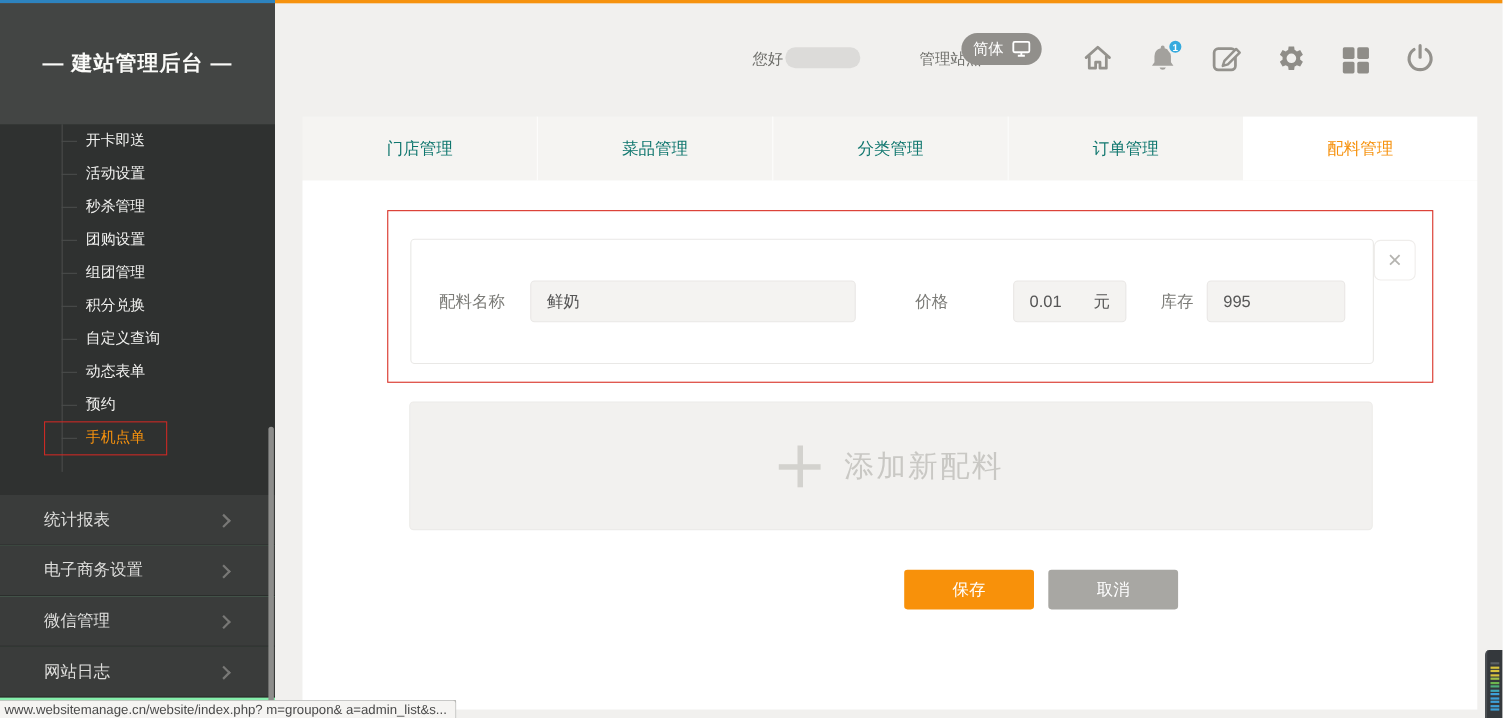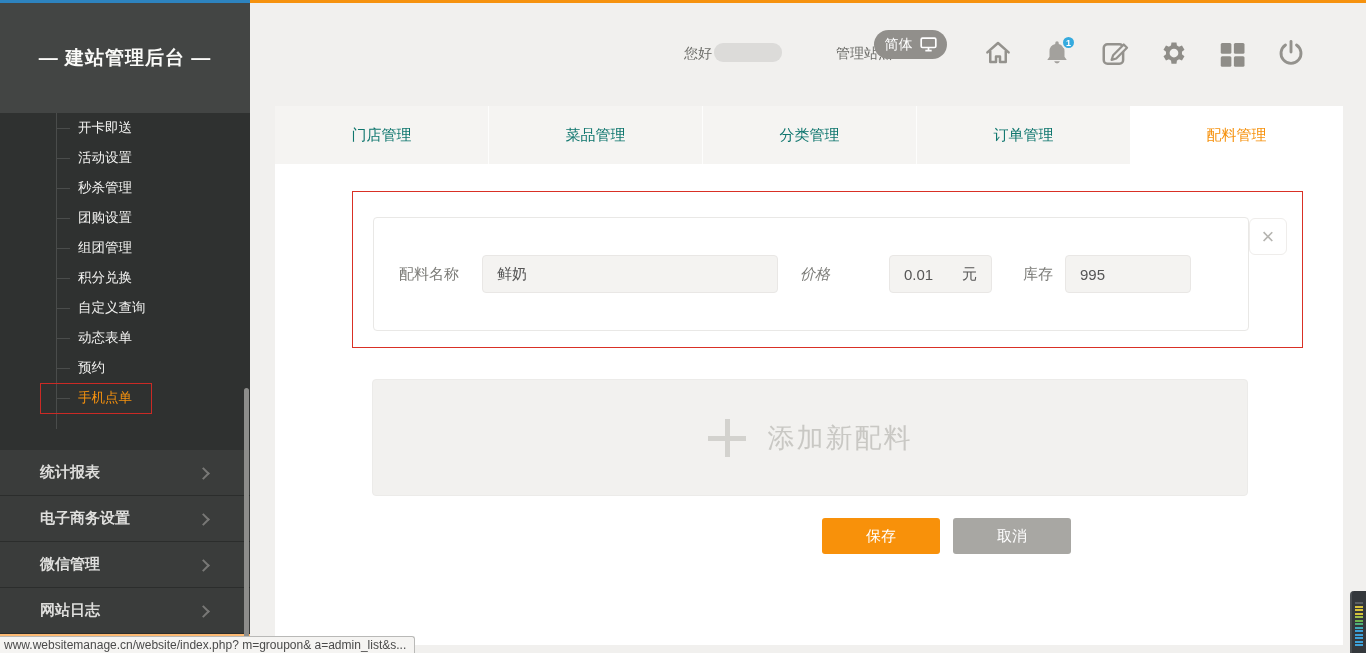--- a/index.html
+++ b/index.html
@@ -29,21 +29,21 @@
     padding-left:78px; font-size:13.5px; color:#f2f2f0; cursor:pointer; white-space:nowrap;
   }
   .submenu-item::before {
     content:""; position:absolute; left:56px; top:15px; width:14px; height:1px; background:#4a4c4b;
   }
   .submenu-item.active { color:#f6920e; }
   .submenu-item.active::after {
     content:""; position:absolute; left:40px; top:0; width:110px; height:29px;
     border:1px solid #cb2a25;
   }
-  .side-groups { position:absolute; top:447px; left:0; right:0; bottom:0; background:#fdba74;font-weight:bold; }
+  .side-groups { position:absolute; top:447px; left:0; right:0; bottom:0; background:#86efac; }
   .group-item {
     height:46px; border-bottom:1px solid #2b2d2c; background:#3a3c3b;
     display:flex; align-items:center; justify-content:space-between;
     padding:0 42px 0 40px; color:#dededc; font-size:15px; cursor:pointer;
   }
   .chev {
     width:9px; height:9px; border-top:2px solid #787876; border-right:2px solid #787876;
     transform:rotate(45deg); margin-top:1px;
   }
   .side-scroll {
@@ -98,34 +98,34 @@
   .fld-label { font-size:15px; color:#7c7c78; white-space:nowrap; }
   .input-box {
     height:38px; background:#f4f3f1; border:1px solid #e9e7e5; border-radius:4px;
     display:flex; align-items:center; padding:0 14px;
   }
   .input-box input {
     border:none; background:transparent; outline:none; font-size:15px; color:#565656;
     font-family:"Liberation Sans","DejaVu Sans",sans-serif; width:100%;
   }
   .box-name  { margin-left:23px; width:296px; }
-  .lbl-price { margin-left:22px;font-style:italic; }
+  .lbl-price { margin-left:54px; }
   .box-price { margin-left:59px; width:103px; }
   .box-price input { width:44px; }
   .box-price .unit { font-size:15px; color:#565656; margin-left:auto; }
   .lbl-stock { margin-left:31px; }
   .box-stock { margin-left:12px; width:126px; }
   .close-btn {
     position:absolute; left:896px; top:26px; width:38px; height:37px;
     background:#fff; border:1px solid #efedeb; border-radius:6px;
     display:flex; align-items:center; justify-content:center;
     color:#b5b4b0; font-size:22px; cursor:pointer;
   }
   .add-panel {
-    position:absolute; left:97px; top:215px; width:876px; height:117px;
+    position:absolute; left:97px; top:201px; width:876px; height:117px;
     background:#f2f1ef; border:1px solid #ecebe9; border-radius:4px;
     display:flex; align-items:center; justify-content:center; gap:22px; cursor:pointer;
   }
   .plus { position:relative; width:38px; height:38px; }
   .plus::before { content:""; position:absolute; left:0; top:17px; width:38px; height:5px; background:#d3d2ce; }
   .plus::after  { content:""; position:absolute; left:17px; top:0; width:5px; height:38px; background:#d3d2ce; }
   .add-text { font-size:27px; color:#c9c8c4; letter-spacing:2px; }
 
   .btn {
     position:absolute; top:354px; width:118px; height:36px; border:none; border-radius:3px;

